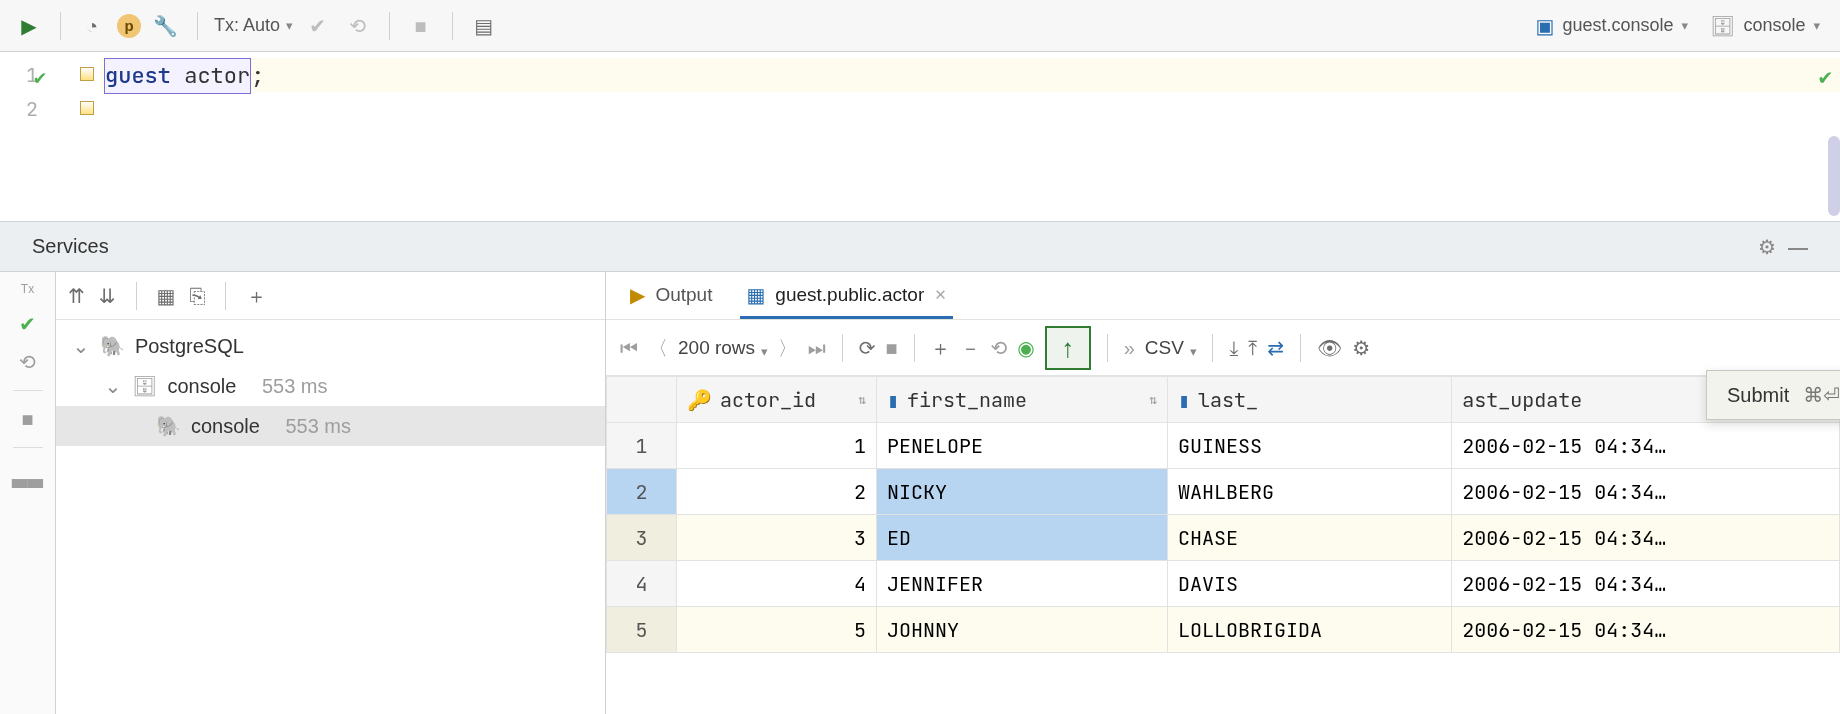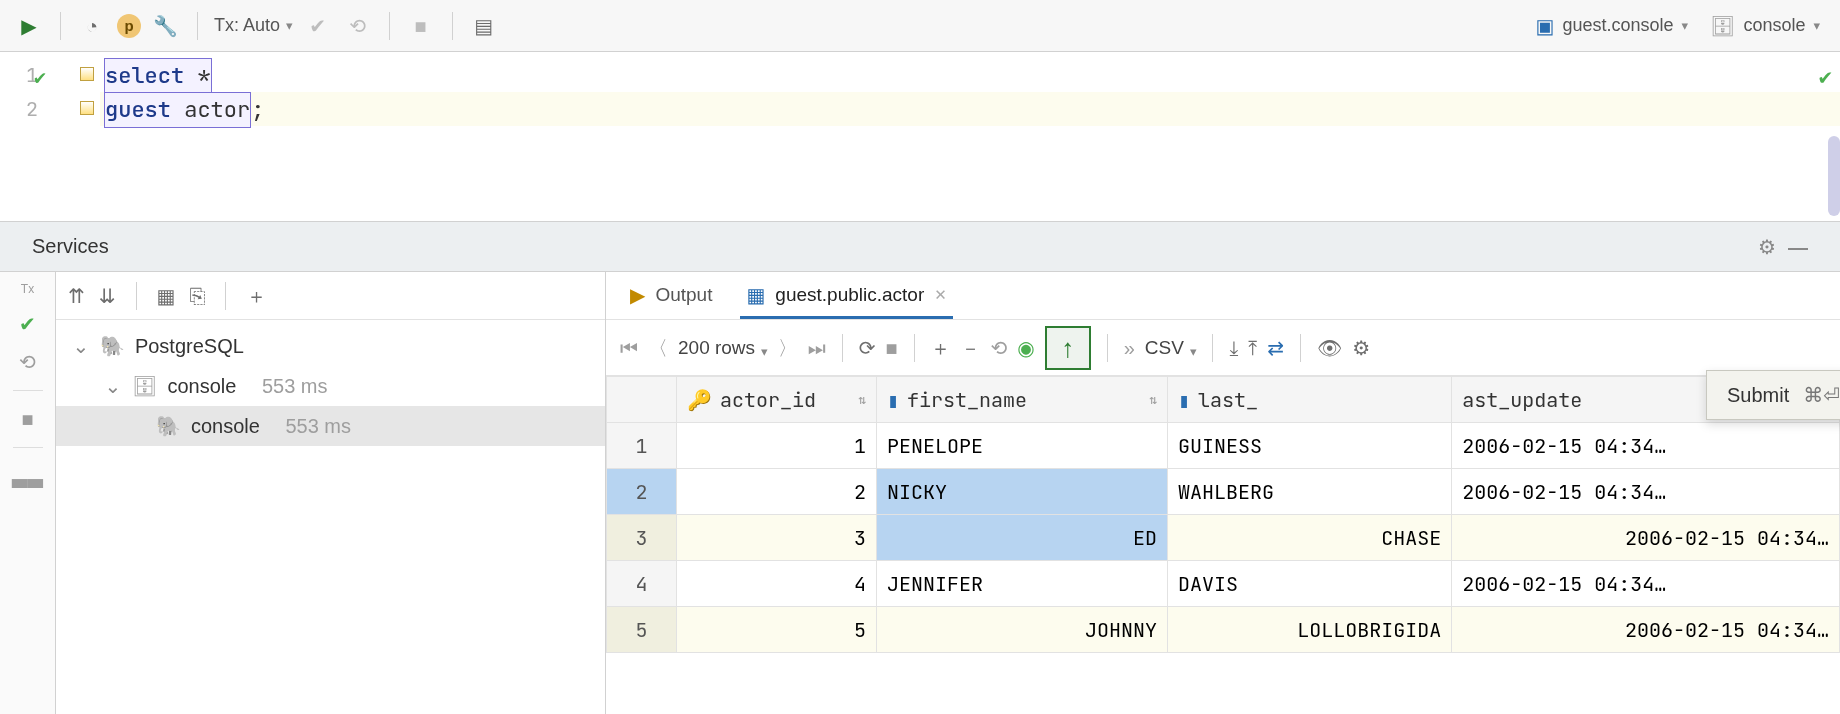--- a/index.html
+++ b/index.html
@@ -256,21 +256,21 @@
     color:#555;
     width:70px;
   }
   .grid .idcol { text-align:right; width:200px; }
   .col-icon { display:inline-flex; align-items:center; gap:8px; }
   .sort-arrows { color:#9e9e9e; font-size:13px; margin-left:auto; }
   .col-head { display:flex; align-items:center; }
 
   tr.row-sel .rownum { background:#b7d4f1; }
   tr.row-sel td.cell-sel { background:#b7d4f1; }
-  tr.row-alt td { background:#fdfcee;text-align:right; }
+  tr.row-alt td { background:#fdfcee; }
   tr.row-alt .rownum { background:#f0efdf; }
 
   
   .glyph { font-size: 20px; line-height:1; }
   .green { color:#2e7d32; }
   .blue  { color:#2a6db0; }
   .grey  { color:#9e9e9e; }
 </style>
 </head>
 <body>
@@ -327,23 +327,20 @@
       <span class="g-check">✔</span>
       <span>1</span>
       <span class="gold-mark"></span>
     </div>
     <div class="gutter-row">
       <span>2</span>
       <span class="gold-mark"></span>
     </div>
   </div>
   <div class="code-area mono">
-    <div class="code-line">
-      <span class="sel-box"><span class="kw">select</span> <span class="ident">*</span></span>
-    </div>
     <div class="code-line active">
       <span class="sel-box"><span class="kw">guest</span> <span class="ident">actor</span></span><span class="ident">;</span>
     </div>
     <div class="right-checks">✔</div>
     <div class="thumb"></div>
   </div>
 </div>
 
 <div class="services-hdr">
   <span>Services</span>

